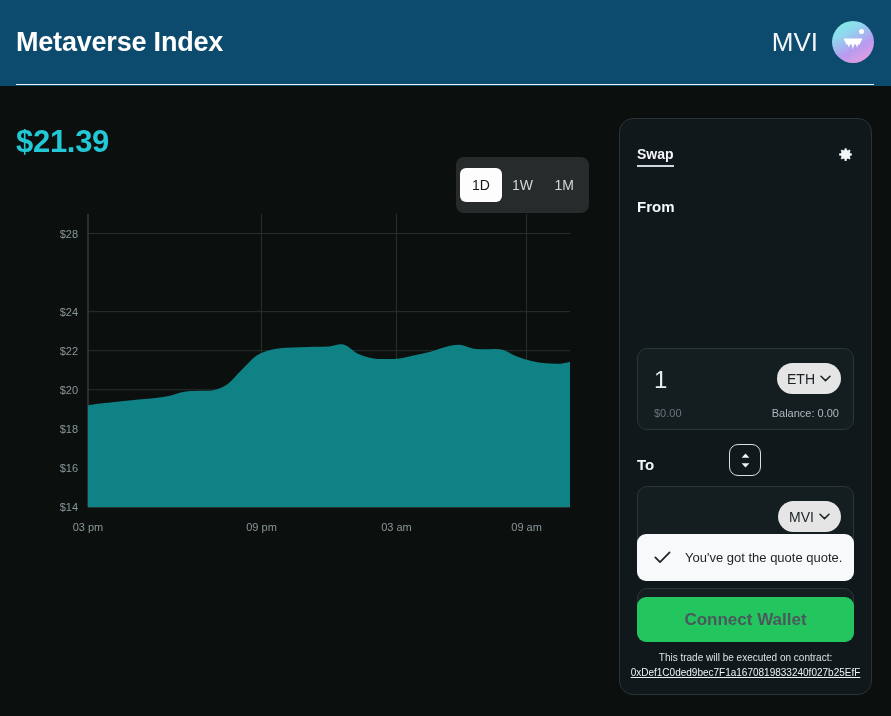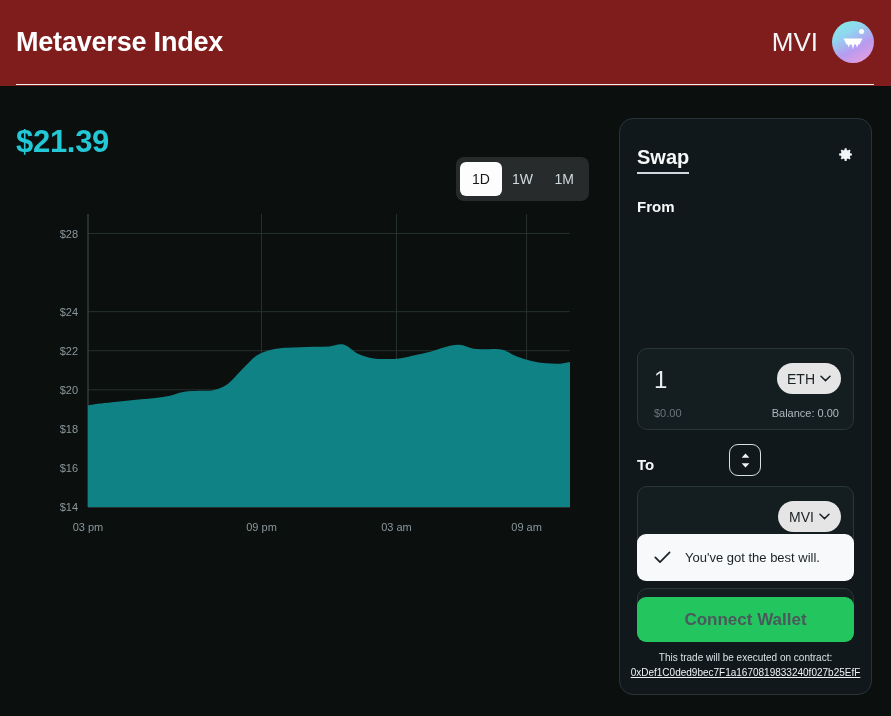--- a/index.html
+++ b/index.html
@@ -7,21 +7,21 @@
     width: 891px; height: 716px;
     background: #0d1117;
     font-family: "Liberation Sans", sans-serif;
     overflow: hidden;
   }
   body { position: relative; background: #0b0f0e; }
 
   
   .header {
     position: absolute; left: 0; top: 0; width: 891px; height: 86px;
-    background: #7f1d1d;
+    background: #0c4a6e;
   }
   .header-inner {
     position: absolute; left: 16px; top: 0; right: 17px; height: 85px;
     border-bottom: 1px solid #e9eef0;
     display: flex; align-items: center; justify-content: space-between;
   }
   .title {
     font-size: 27px; font-weight: bold; color: #ffffff;
     letter-spacing: -0.2px;
   }
@@ -50,21 +50,21 @@
     font-size: 31px; font-weight: bold; color: #22c8d6;
     letter-spacing: -0.3px;
   }
   .change {
     position: absolute; left: 16px; top: 83px;
     font-size: 17px; font-weight: bold; color: #0fb67a;
   }
 
   .range-group {
     position: absolute; left: 456px; top: 71px;
-    width: 133px; height: 44px;
+    width: 133px; height: 56px;
     background: #272b2b; border-radius: 8px;
     display: flex; align-items: center; padding: 4px;
   }
   .range-btn {
     flex: 1; height: 34px; line-height: 34px; text-align: center;
     font-size: 14px; color: #cfd8dc; border-radius: 6px;
     cursor: pointer; user-select: none;
   }
   .range-btn.active { background: #fdfdfd; color: #15191a; font-weight: 400; }
 
@@ -77,21 +77,21 @@
     width: 253px; height: 577px;
     background: #10181b;
     border: 1px solid #2a3437;
     border-radius: 14px;
   }
   .swap-head {
     position: absolute; left: 17px; top: 27px; right: 17px;
     display: flex; align-items: flex-start; justify-content: space-between;
   }
   .swap-tab {
-    font-size: 20px; font-weight: bold; color: #f5f8f9;
+    font-size: 14px; font-weight: bold; color: #f5f8f9;
     border-bottom: 2px solid #cfd8dc; padding-bottom: 3px;
     cursor: pointer;
   }
   .gear { width: 17px; height: 17px; cursor: pointer; }
 
   .field-label {
     position: absolute; font-size: 15px; font-weight: bold; color: #f5f8f9;
   }
   .label-from { left: 17px; top: 79px; }
   .label-to   { left: 17px; top: 337px; }
@@ -297,21 +297,21 @@
     </div>
     <svg class="rate-chevron" width="13" height="8" viewBox="0 0 13 8">
       <path d="M1.2 1.4 L6.5 6.4 L11.8 1.4" stroke="#e4ebed" stroke-width="1.5" fill="none" stroke-linecap="round"></path>
     </svg>
   </div>
 
   <div class="quote-banner">
     <svg width="17" height="13" viewBox="0 0 17 13">
       <path d="M1.3 6.4 L6 11.2 L15.6 1.4" stroke="#1b2226" stroke-width="1.7" fill="none" stroke-linecap="round" stroke-linejoin="round"></path>
     </svg>
-    <div class="qtext">You've got the best will.</div>
+    <div class="qtext">You've got the quote quote.</div>
   </div>
 
   <button class="connect-btn">Connect Wallet</button>
 
   <div class="contract-note">
     <span>This trade will be executed on contract:</span>
     <a class="contract-addr">0xDef1C0ded9bec7F1a1670819833240f027b25EfF</a>
   </div>
 </div>
 

